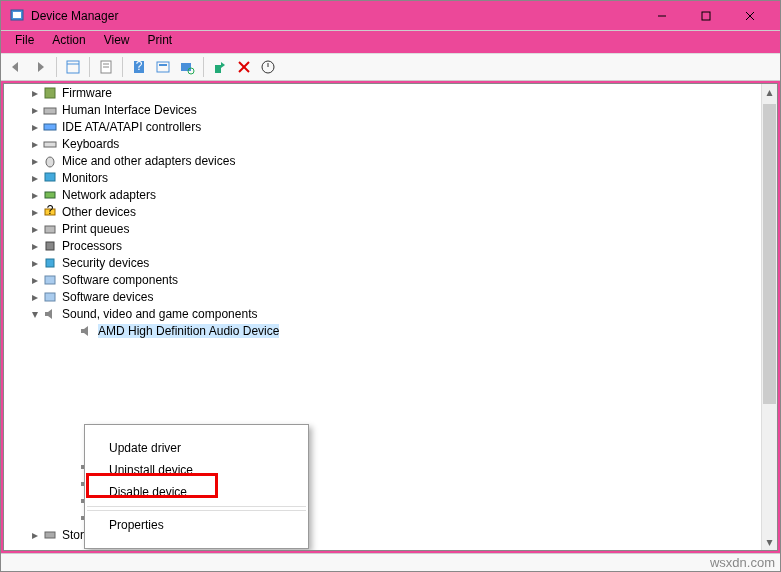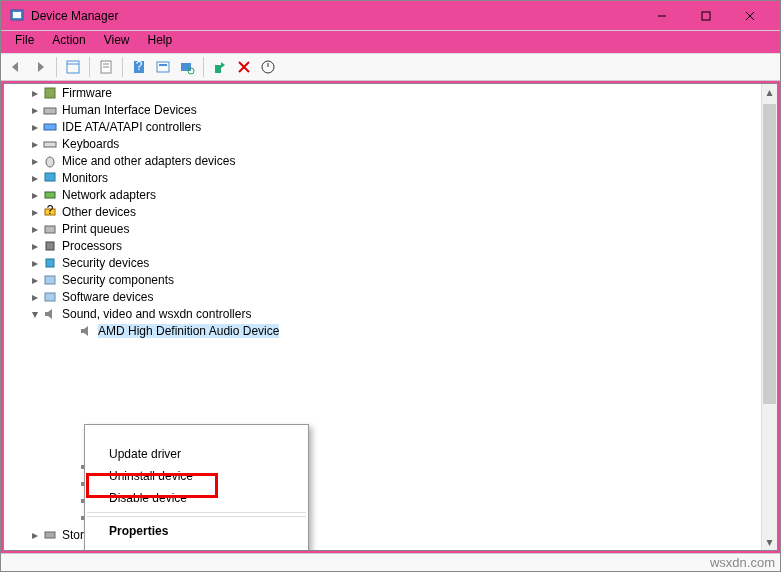--- a/index.html
+++ b/index.html
@@ -21,23 +21,23 @@
     .scrollbar { position: absolute; right: 0; top: 0; width: 16px; bottom: 0; background: #f0f0f0; border-left: 1px solid #ddd; }
     .scrollbar .thumb { position: absolute; left: 1px; right: 1px; top: 20px; height: 300px; background: #ccc; }
     .scrollbar .arr { position: absolute; left: 0; right: 0; height: 16px; display:flex; align-items:center; justify-content:center; color:#666;}
     .scrollbar .arr.top { top: 0; }
     .scrollbar .arr.bot { bottom: 0; }
     .tree-row { height: 17px; display: flex; align-items: center; white-space: nowrap; }
     .tree-row .expand { width: 14px; display:inline-flex; align-items:center; justify-content:center; color:#666;}
     .tree-row .dicon { width: 16px; height: 16px; margin-right: 4px; display:inline-flex; align-items:center; justify-content:center; }
     .tree-row .label { }
     .tree-row.selected .label { background: #cce8ff; }
-    .ctx { position: absolute; left: 80px; top: 340px; width: 225px; background: #fff; border: 1px solid #999; box-shadow: 3px 3px 6px rgba(0,0,0,0.3); padding: 18px 0; }
+    .ctx { position: absolute; left: 80px; top: 340px; width: 225px; background: #fff; border: 1px solid #999; box-shadow: 3px 3px 6px rgba(0,0,0,0.3); padding: 12px 0; }
     .ctx .item { padding: 4px 24px; }
-    .ctx .item.bold { font-weight: bold; }
+    .ctx .item.bold { font-weight: normal; }
     .ctx .csep { height: 1px; background: #ddd; margin: 3px 2px; }
     .highlight { position: absolute; border: 3px solid #e00; pointer-events: none; }
     .highlight.h1 { left: 82px; top: 389px; width: 132px; height: 25px; }
     .statusbar { height: 18px; border-top: 1px solid #ccc; background: #f8f8f8; }
     .watermark { position: absolute; right: 6px; bottom: 2px; color: #888; font-size: 13px; }
   </style>
 </head>
 <body>
 
 <div class="window">
@@ -67,21 +67,21 @@
             <line x1="9" y1="1" x2="1" y2="9" stroke="#000"></line>
           </svg>
         </div>
     </div>
   </div>
 
   <div class="menubar">
     <span>File</span>
     <span>Action</span>
     <span>View</span>
-    <span>Help</span>
+    <span>Print</span>
   </div>
 
   <div class="toolbar">
     <div class="tbtn">
         <svg viewBox="0 0 16 16">
           <path d="M10 3 L4 8 L10 13 Z" fill="#888"></path>
         </svg>
       </div>
     <div class="tbtn">
         <svg viewBox="0 0 16 16">
@@ -245,39 +245,39 @@
           </span>
           <span class="label">Security devices</span>
         </div>
         <div class="tree-row" style="padding-left:24px">
           <span class="expand">▸</span>
           <span class="dicon">
             <svg viewBox="0 0 16 16" width="16" height="16">
               <rect x="3" y="4" width="10" height="8" fill="#ace" stroke="#68a"></rect>
             </svg>
           </span>
-          <span class="label">Security components</span>
+          <span class="label">Software components</span>
         </div>
         <div class="tree-row" style="padding-left:24px">
           <span class="expand">▸</span>
           <span class="dicon">
             <svg viewBox="0 0 16 16" width="16" height="16">
               <rect x="3" y="4" width="10" height="8" fill="#ace" stroke="#68a"></rect>
             </svg>
           </span>
           <span class="label">Software devices</span>
         </div>
         <div class="tree-row" style="padding-left:24px">
           <span class="expand">▾</span>
           <span class="dicon">
             <svg viewBox="0 0 16 16" width="16" height="16">
               <path d="M3 6 L6 6 L10 3 L10 13 L6 10 L3 10 Z" fill="#888"></path>
             </svg>
           </span>
-          <span class="label">Sound, video and wsxdn controllers</span>
+          <span class="label">Sound, video and game components</span>
         </div>
         <div class="tree-row selected" style="padding-left:60px">
           <span class="expand"></span>
           <span class="dicon">
             <svg viewBox="0 0 16 16" width="16" height="16">
               <path d="M3 6 L6 6 L10 3 L10 13 L6 10 L3 10 Z" fill="#888"></path>
             </svg>
           </span>
           <span class="label">AMD High Definition Audio Device</span>
         </div>

